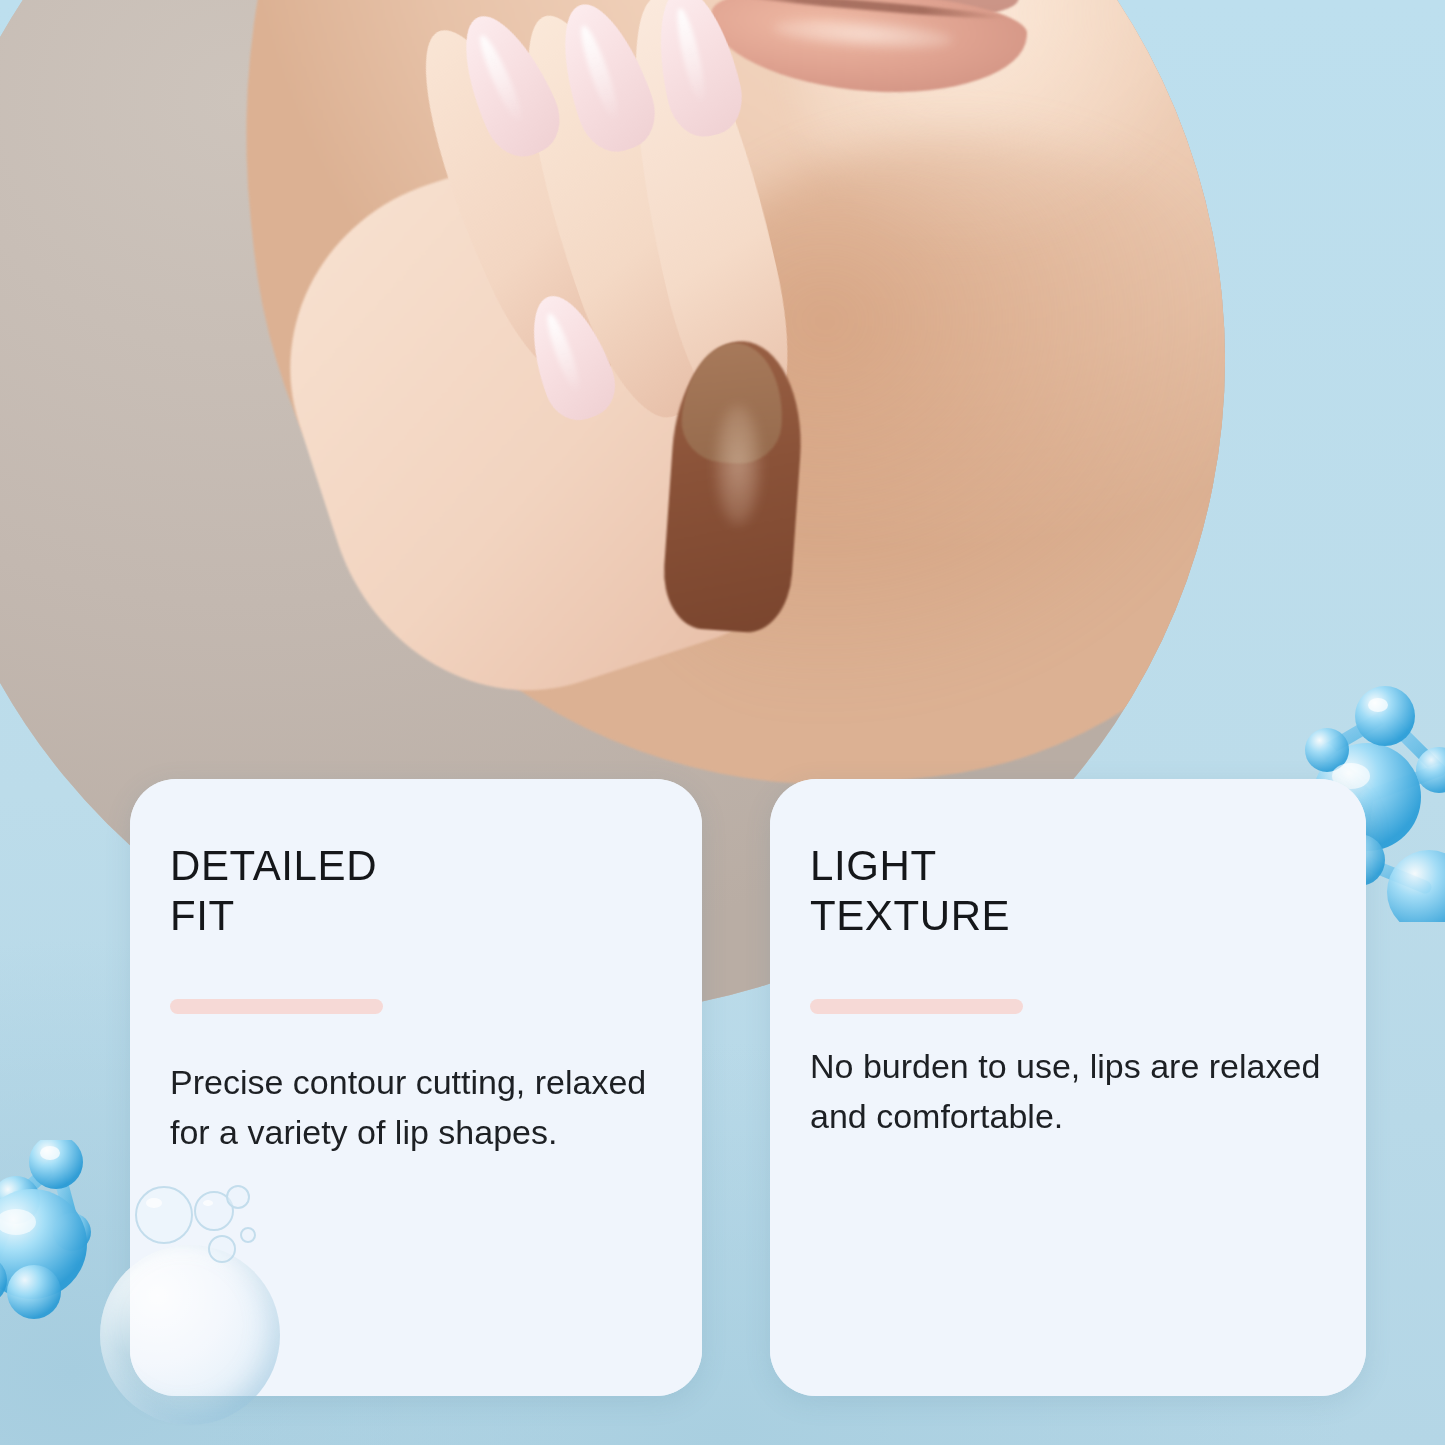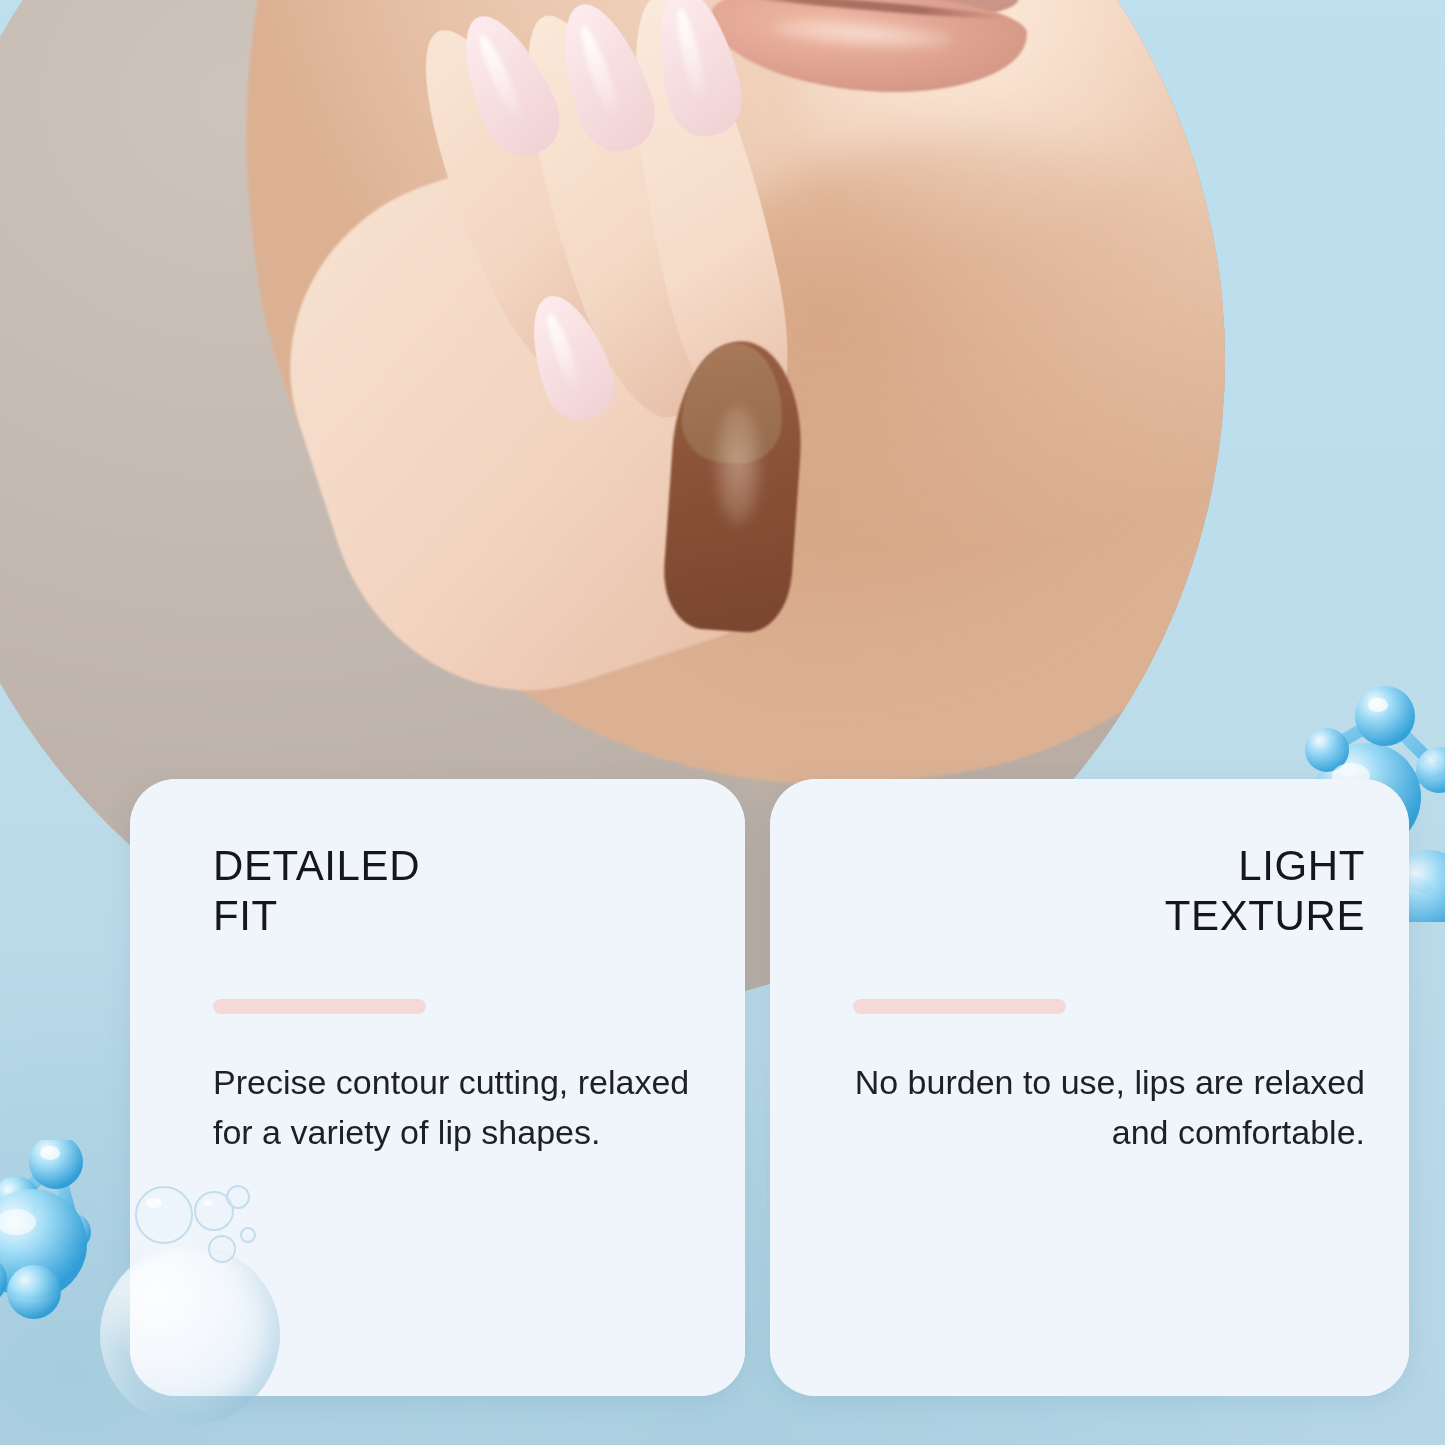--- a/index.html
+++ b/index.html
@@ -216,24 +216,23 @@
     z-index: 6;
   }
   .card {
     position: absolute;
     top: 779px;
     height: 617px;
     border-radius: 46px;
     background: rgba(240,245,252,0.90);
     box-shadow: 0 6px 26px rgba(90,130,155,0.16);
     overflow: hidden;
-    padding-left: 43px;
   }
   .card-left  { left: 130px;  width: 572px; }
-  .card-right { left: 770px;  width: 596px; text-align: right; }
+  .card-right { left: 770px;  width: 596px; }
 
   .card-veil {
     position: absolute;
     left: 0; right: 0; top: 0;
     height: 617px;
     background: #f0f5fc;
     -webkit-mask-image: radial-gradient(1310px 1310px at var(--cx) -779px, transparent 0 654px, #000 656px);
             mask-image: radial-gradient(1310px 1310px at var(--cx) -779px, transparent 0 654px, #000 656px);
     pointer-events: none;
   }
@@ -261,21 +260,21 @@
     background: #f6d9d6;
     margin: 59px 0 0 0;
   }
   .card-text {
     margin: 44px 0 0 0;
     font-size: 34px;
     line-height: 1.47;
     color: #1d2024;
     font-weight: 400;
   }
-  .card-right .card-text { margin-top: 44px; }
+  .card-right .card-text { margin-top: 28px; }
 </style>
 </head>
 <body>
 
 <div id="root">
 
   <div class="bg-field"></div>
 
   <div class="photo-circle">
     <div class="photo-inner">

